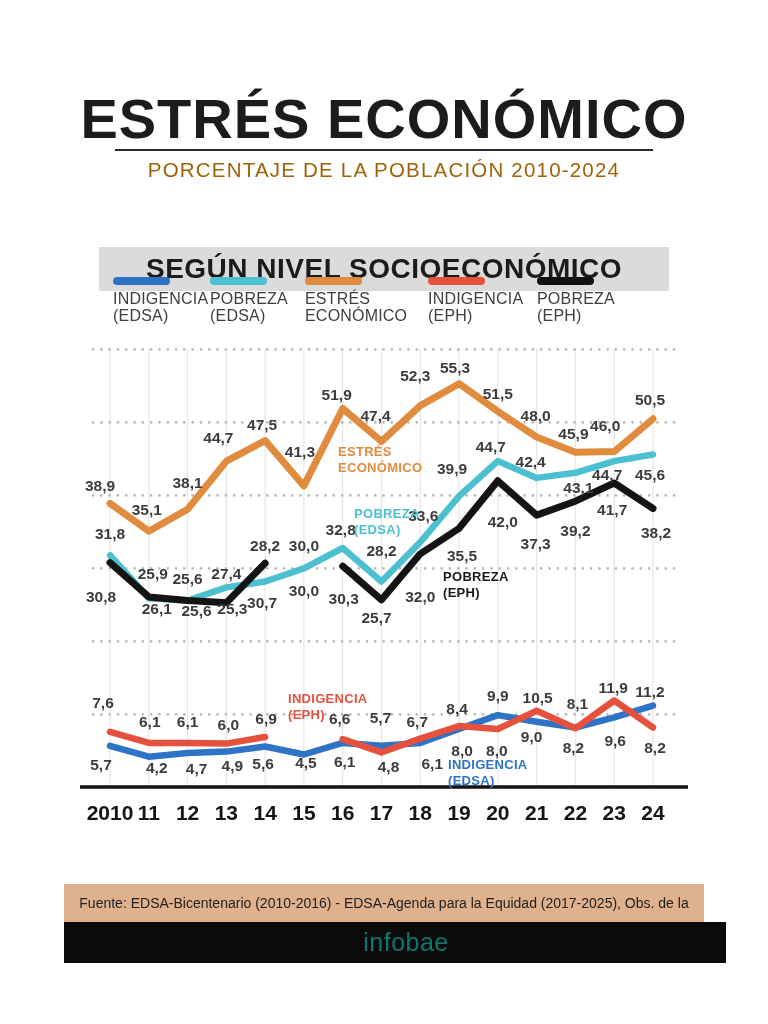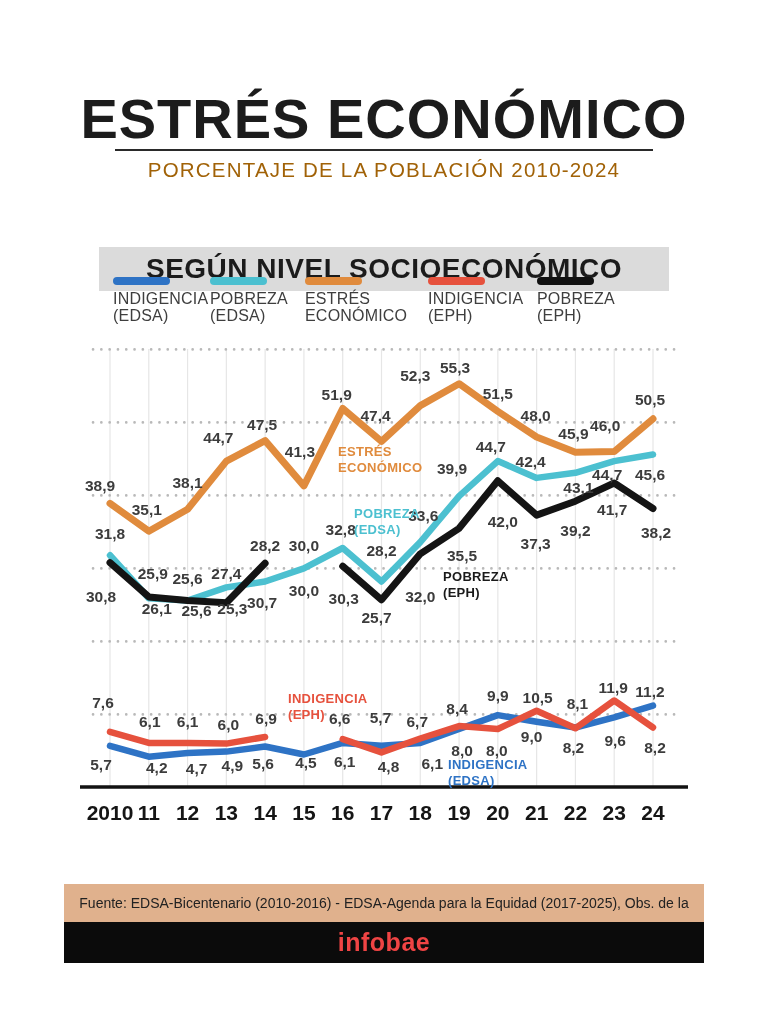--- a/index.html
+++ b/index.html
@@ -29,22 +29,23 @@
   #chart-svg text{font-family:"Liberation Sans", sans-serif;}
   .dl{font-size:15.5px;font-weight:600;fill:#3c3c3c;}
   .tick{font-size:21px;font-weight:800;fill:#151515;text-anchor:middle;}
   .ann{font-size:13px;font-weight:700;letter-spacing:.3px;}
   .footer-source{
     position:absolute;left:64px;top:884px;width:640px;height:38px;background:#e0b18d;
     text-align:center;line-height:38px;font-size:14px;color:#222222;font-weight:500;
   }
   .footer-brand{
     position:absolute;left:64px;top:922px;width:640px;height:41px;background:#0b0b0b;
-    text-align:center;line-height:41px;font-size:25px;font-weight:700;color:#ef4444;
+    text-align:center;line-height:41px;font-size:25px;font-weight:400;color:#0f766e;
     letter-spacing:.5px;
+    padding-left:22px;
   }
 </style>
 </head>
 <body>
 
 <h1 class="page-title">ESTRÉS ECONÓMICO</h1>
 <div class="title-underline"></div>
 <div class="subtitle">PORCENTAJE DE LA POBLACIÓN 2010-2024</div>
 <div class="banner">SEGÚN NIVEL SOCIOECONÓMICO</div>
 

